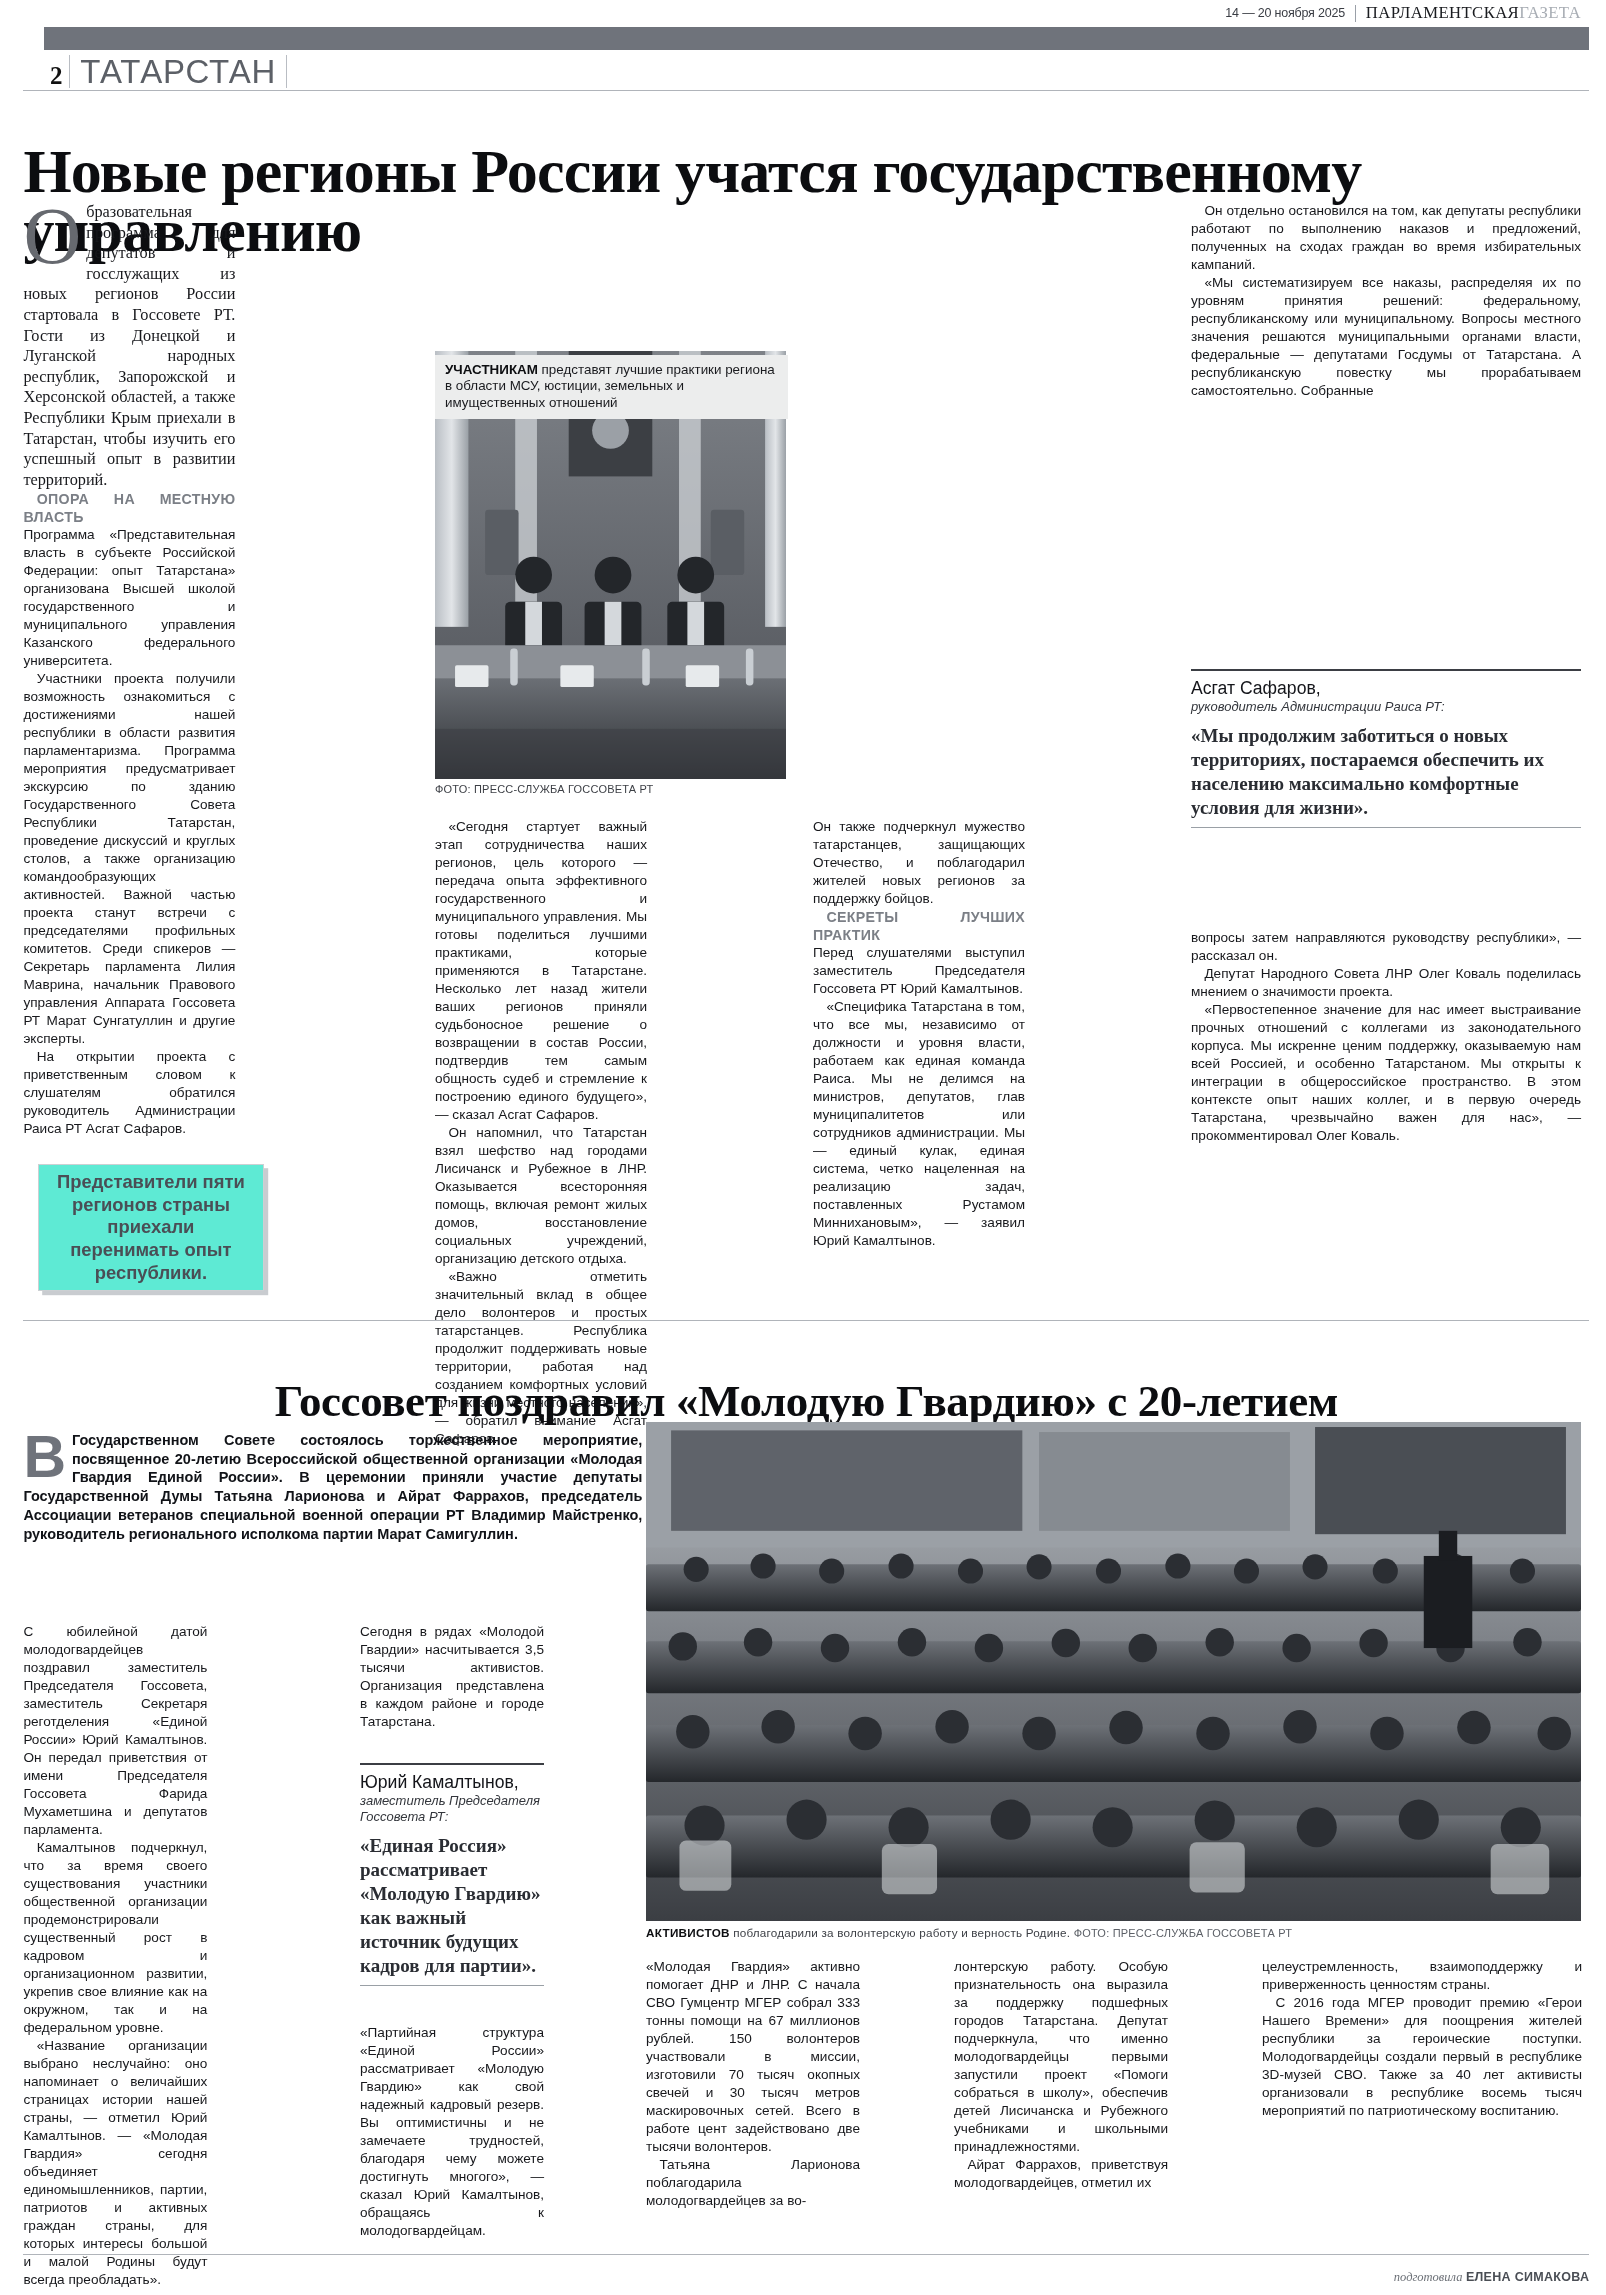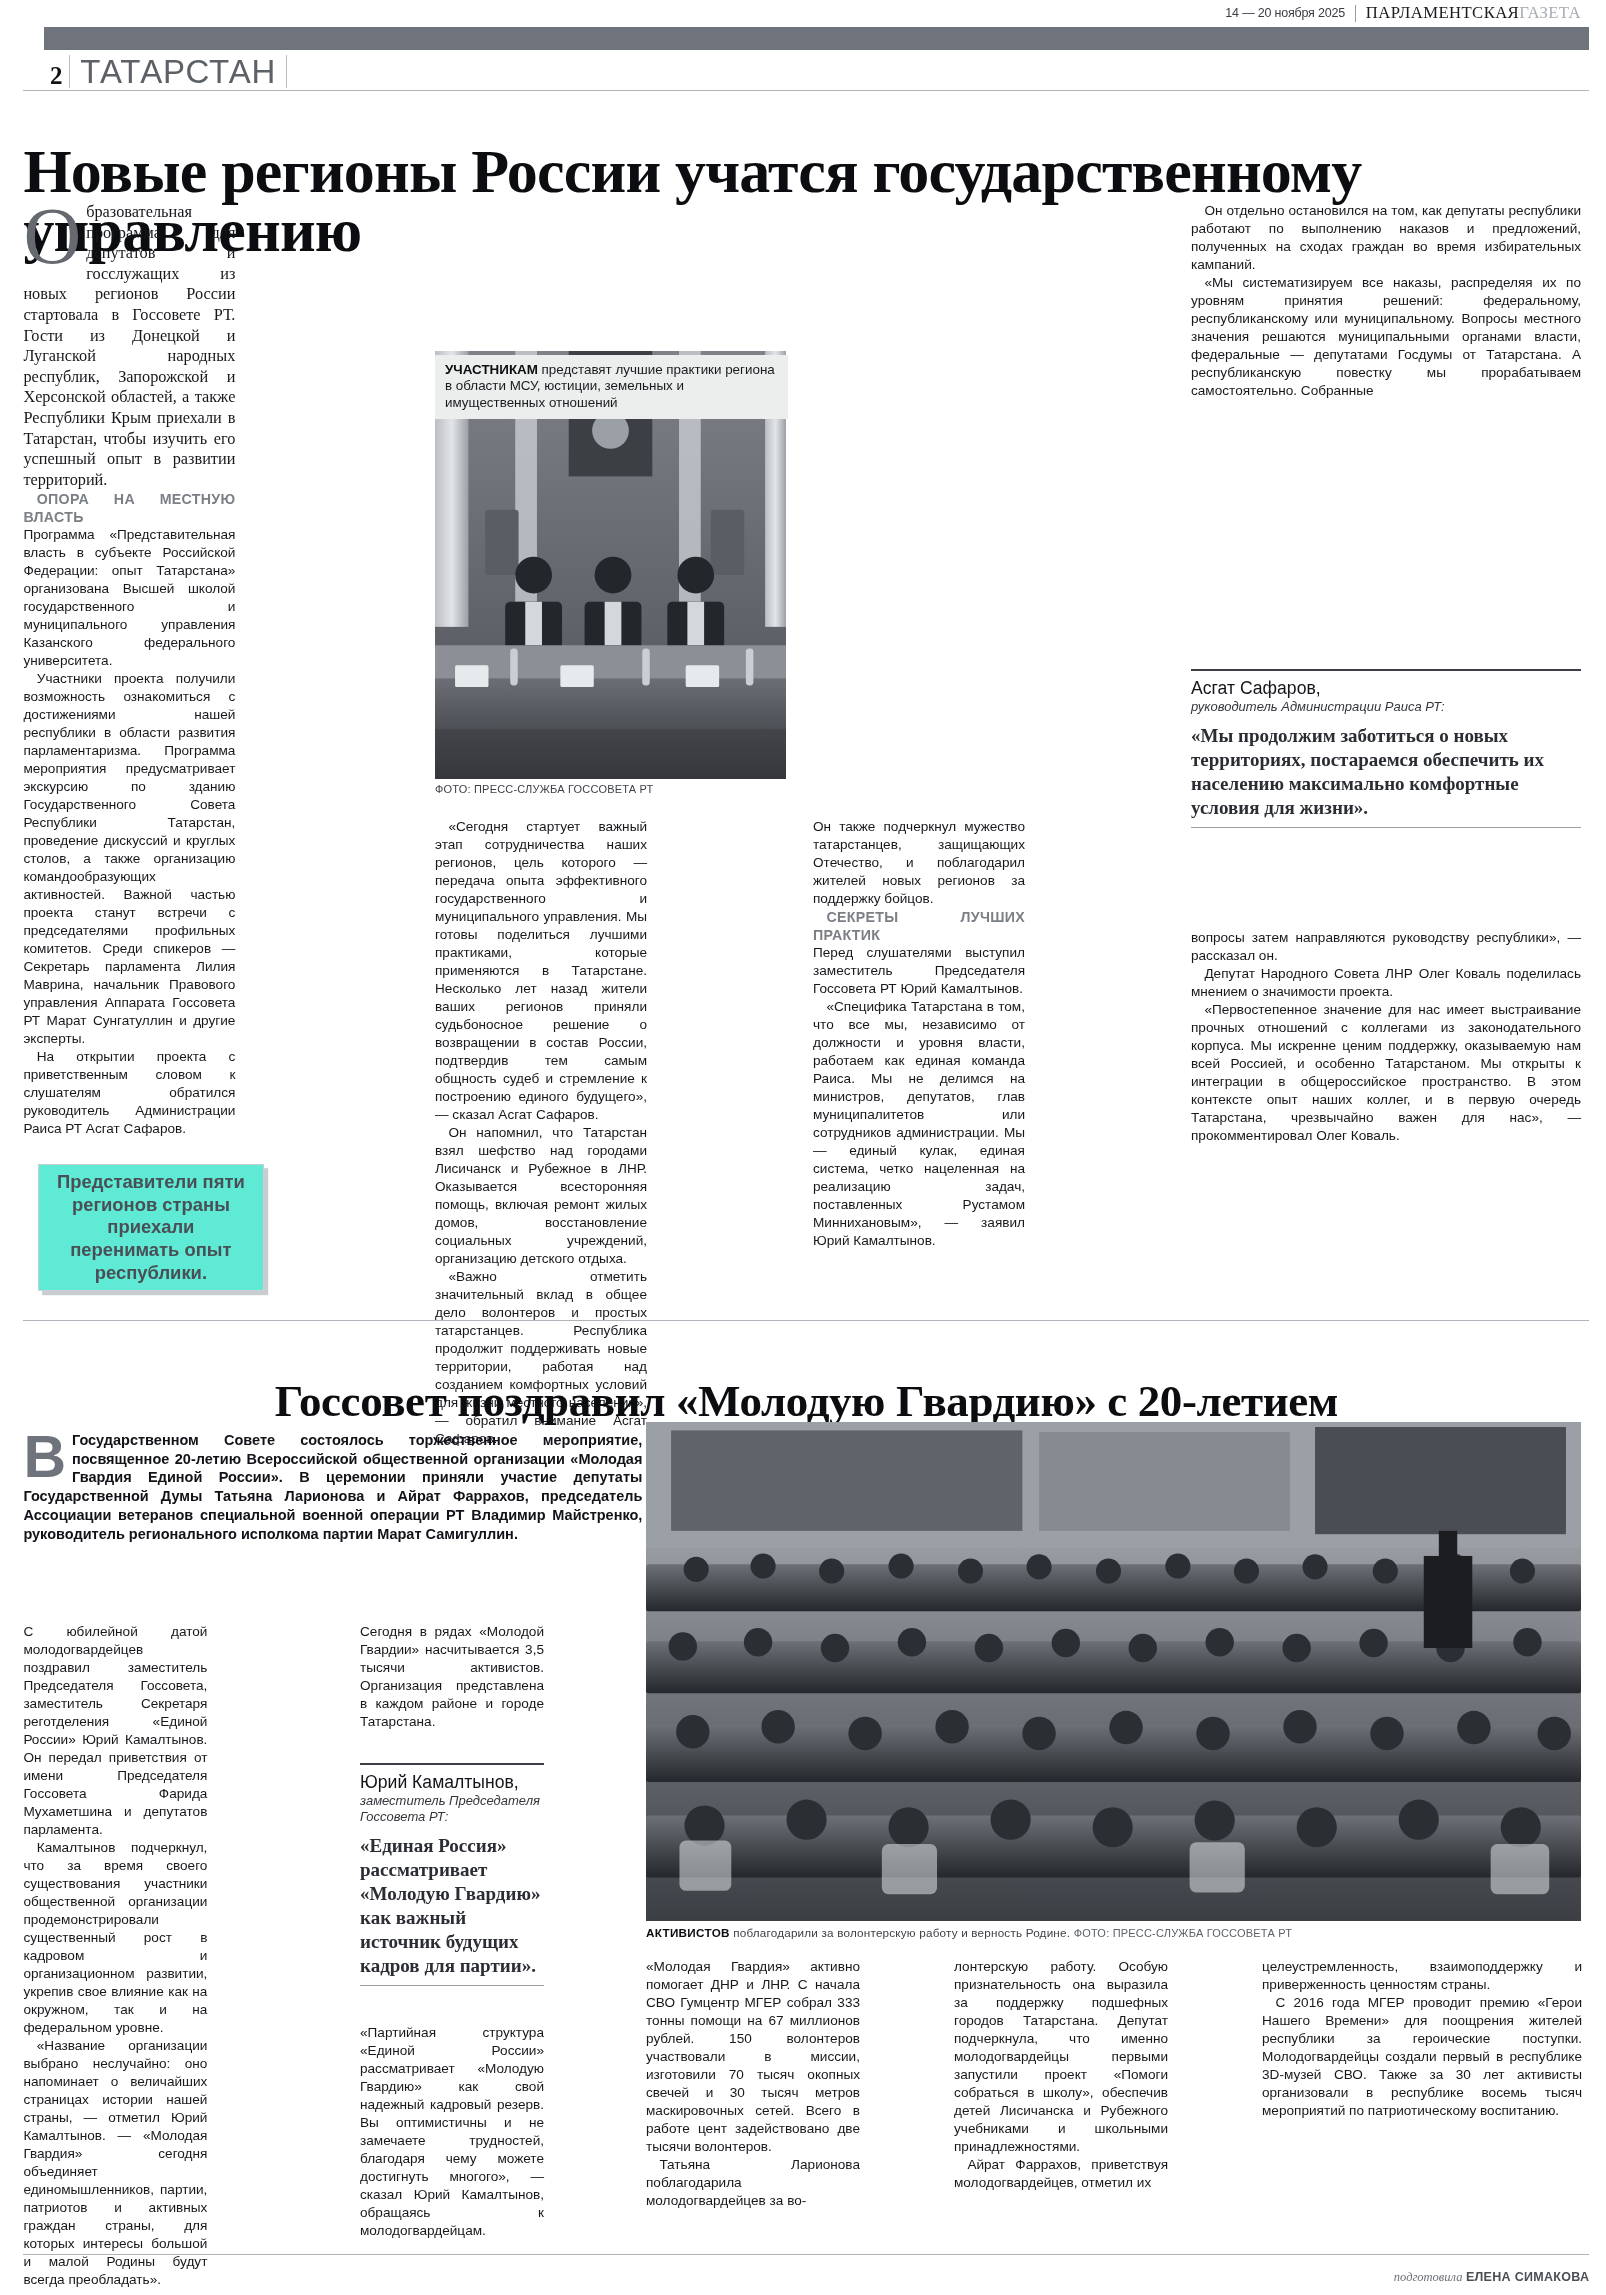--- a/index.html
+++ b/index.html
@@ -343,21 +343,21 @@
     <p>Татьяна Ларионова поблагодарила молодогвардейцев за во-</p>
   </div>
 
   <div class="col" style="left:954px;top:1958px;width:214px;height:276px;">
     <p class="noind">лонтерскую работу. Особую признательность она выразила за поддержку подшефных городов Татарстана. Депутат подчеркнула, что именно молодогвардейцы первыми запустили проект «Помоги собраться в школу», обеспечив детей Лисичанска и Рубежного учебниками и школьными принадлежностями.</p>
     <p>Айрат Фаррахов, приветствуя молодогвардейцев, отметил их</p>
   </div>
 
   <div class="col" style="left:1262px;top:1958px;width:320px;height:276px;">
     <p class="noind">целеустремленность, взаимоподдержку и приверженность ценностям страны.</p>
-    <p>С 2016 года МГЕР проводит премию «Герои Нашего Времени» для поощрения жителей республики за героические поступки. Молодогвардейцы создали первый в республике 3D-музей СВО. Также за 30 лет активисты организовали в республике восемь тысяч мероприятий по патриотическому воспитанию.</p>
+    <p>С 2016 года МГЕР проводит премию «Герои Нашего Времени» для поощрения жителей республики за героические поступки. Молодогвардейцы создали первый в республике 3D-музей СВО. Также за 40 лет активисты организовали в республике восемь тысяч мероприятий по патриотическому воспитанию.</p>
   </div>
 
   <div class="footrule" style="top:2254px;"></div>
 
   <div class="footer">
     <i>подготовила</i>
     <b>ЕЛЕНА СИМАКОВА</b>
   </div>
 
 </div>

